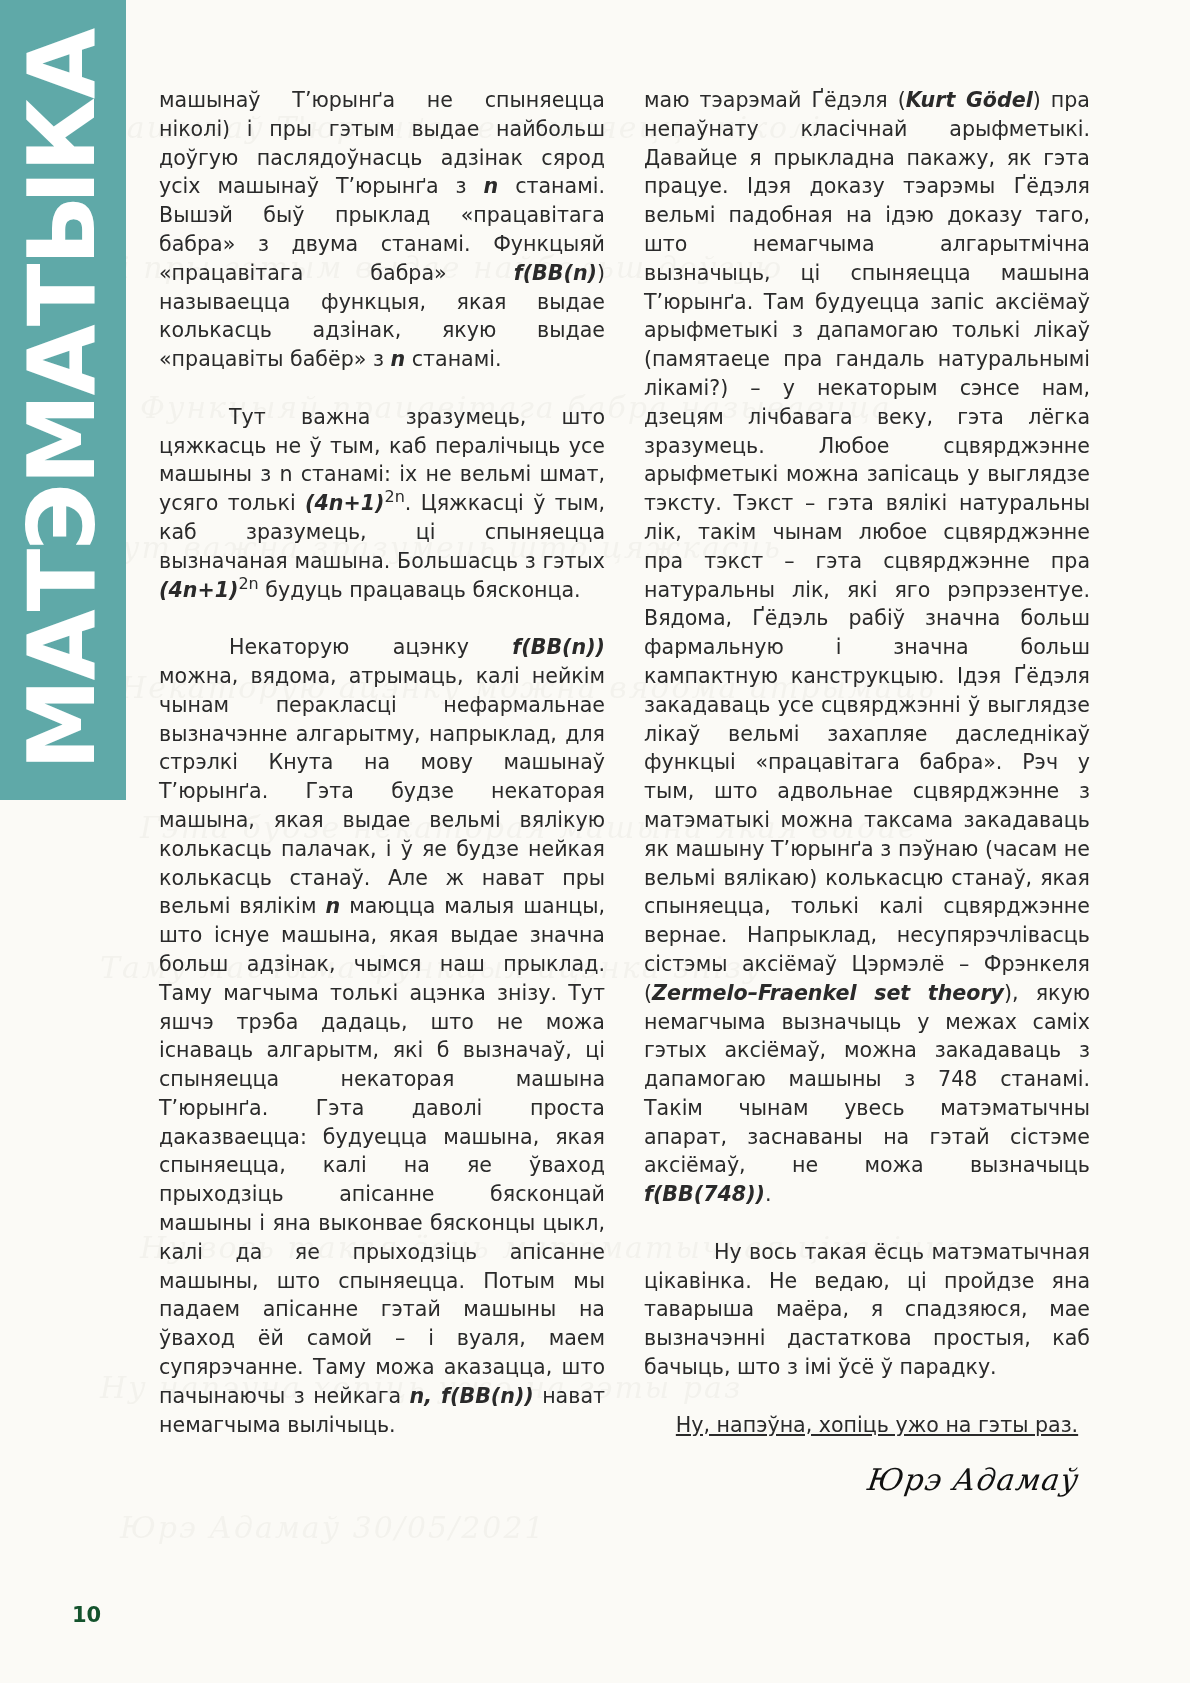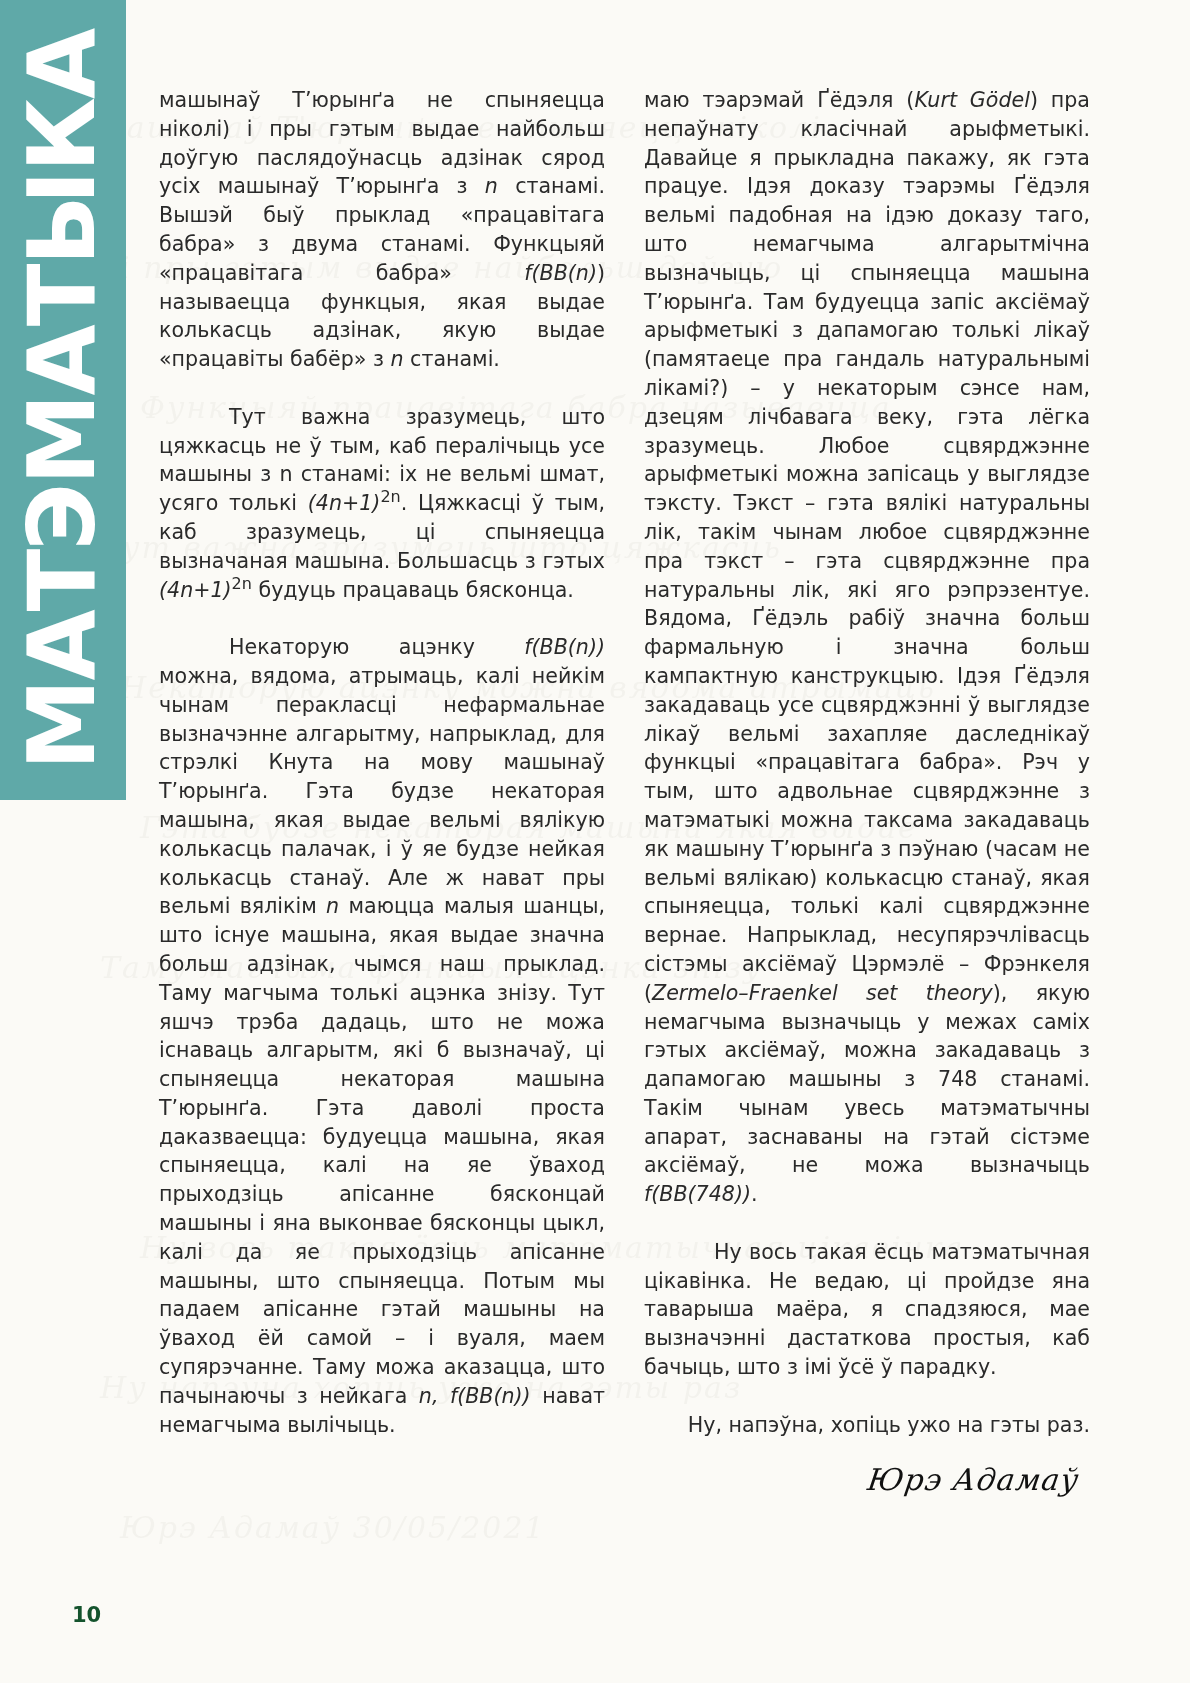--- a/index.html
+++ b/index.html
@@ -50,23 +50,23 @@
       width: 446px;
       font-size: 20.6px;
       line-height: 28.8px;
       text-align: justify;
       hyphens: manual;
     }
     .col-left { left: 159px; }
     .col-right { left: 644px; }
     .para { margin-bottom: 28.8px; }
     .para.indent { text-indent: 70px; }
-    .para.indent-small { text-indent: 20px; text-align: right; }
+    .para.indent-small { text-indent: 20px; text-align: center; text-decoration: underline; }
     .para:last-child { margin-bottom: 0; }
-    i { font-style: italic; }
+    i { font-style: italic; font-weight: bold; }
     sup { font-size: 16px; line-height: 0; }
     .signature {
       position: absolute;
       left: 868px; top: 1462px;
       font-family: "DejaVu Serif", serif;
       font-style: italic;
       font-size: 30px;
       color: #111;
       transform: skewX(-8deg);
       letter-spacing: 1px;

